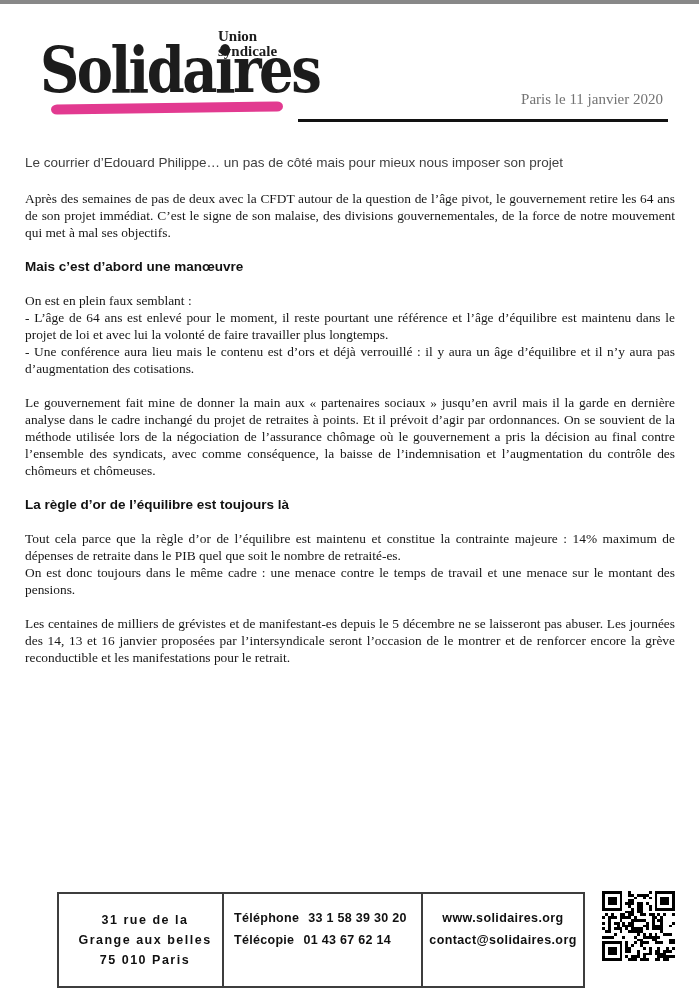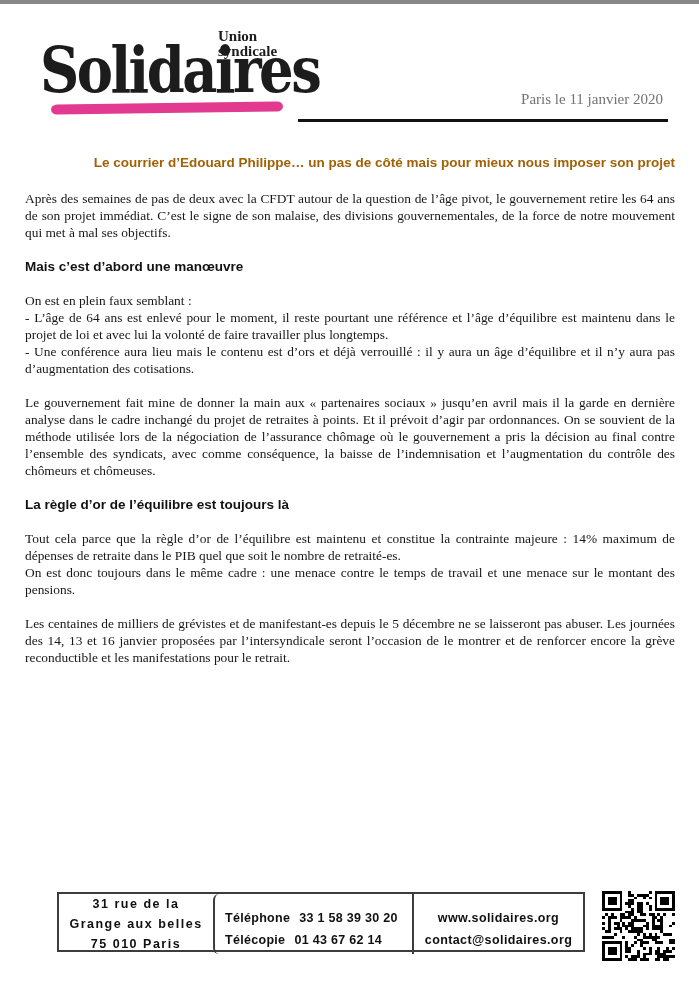--- a/index.html
+++ b/index.html
@@ -46,68 +46,67 @@
     position:absolute;left:298px;top:115px;
     width:370px;height:3px;
     background:#121212;
   }
   
   .doc-body{
     position:absolute;left:25px;top:150px;width:650px;
   }
   .doc-title{
     font-family:"Liberation Sans", sans-serif;
-    font-weight:bold;
+    font-weight:normal;
     font-size:13.5px;line-height:17px;
     margin:0 0 19px 0;
-    color:#a16207;
-    text-align:right;
+    color:#404040;
   }
   .doc-h2{
     font-family:Liberation Sans, sans-serif;
     font-weight:bold;
     font-size:13.5px;line-height:17px;
     margin:0 0 17px 0;
     color:#121212;
   }
   .para{
     font-family:"Liberation Serif", serif;
     font-size:13.4px;line-height:17px;
     text-align:justify;
     white-space:pre-line;
     margin:0 0 17px 0;
     color:#161616;
   }
   
   .contact-table{
     position:absolute;left:57px;top:888px;
-    width:528px;height:60px;
+    width:528px;height:96px;
     border:2px solid #3d3d3d;
     box-sizing:border-box;
     display:grid;
     grid-template-columns:154px 199px 1fr;
     font-family:"Liberation Sans", sans-serif;
     font-weight:bold;
     font-size:12.5px;
     color:#101010;
+    padding-left:9px;
   }
   .cell{box-sizing:border-box;}
   .cell + .cell{border-left:2px solid #3d3d3d;}
   .cell.address{
     display:flex;align-items:center;justify-content:center;
     text-align:center;
     white-space:pre-line;
     line-height:20px;
     letter-spacing:1.5px;
   }
   .cell.phones{
     padding:13px 0 0 10px;
     line-height:22px;
     letter-spacing:0.3px;
-    border-radius:6px;
   }
   .cell.phones .lbl{margin-right:9px;}
   .cell.web{
     padding-top:13px;
     text-align:center;
     line-height:22px;
     letter-spacing:0.4px;
   }
   .qr{
     position:absolute;left:602px;top:887px;

